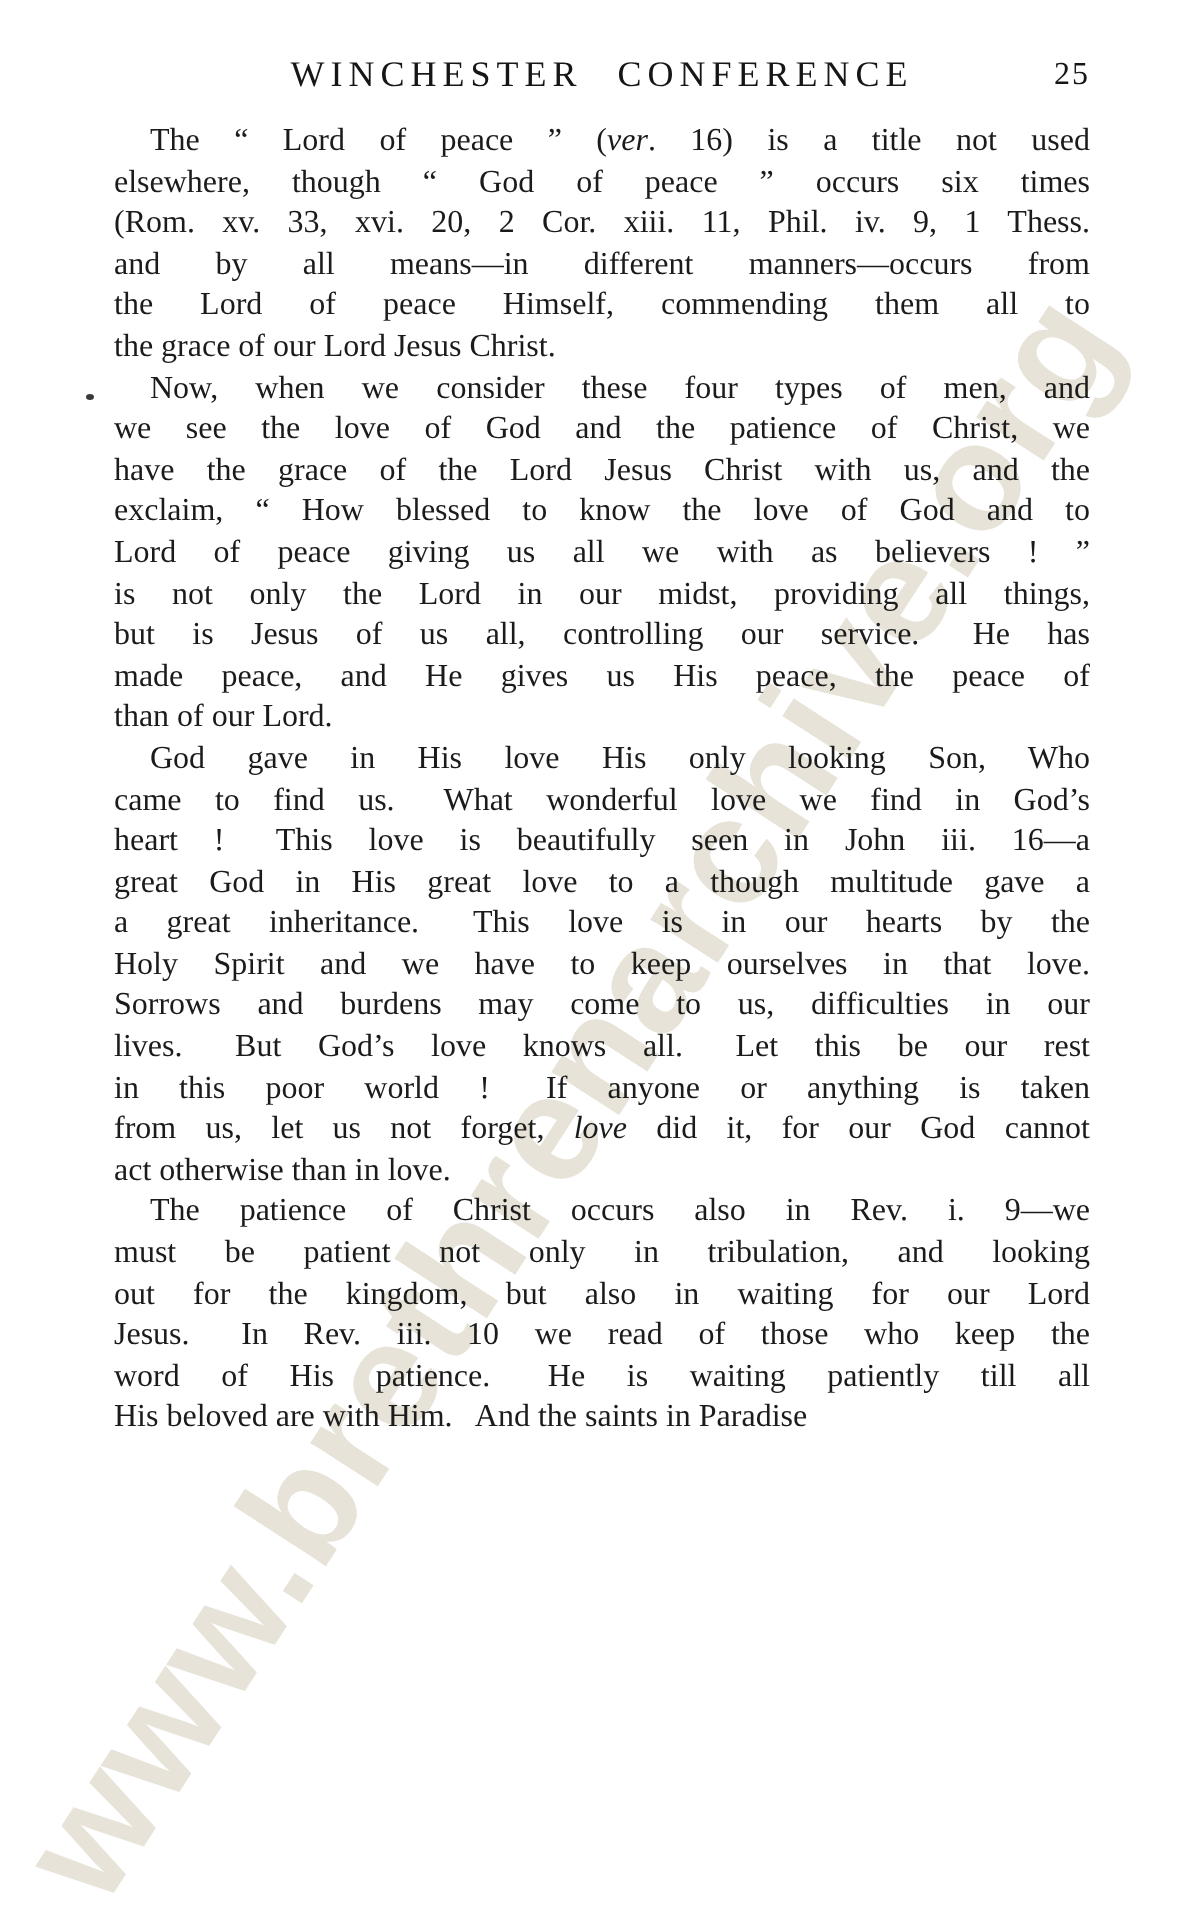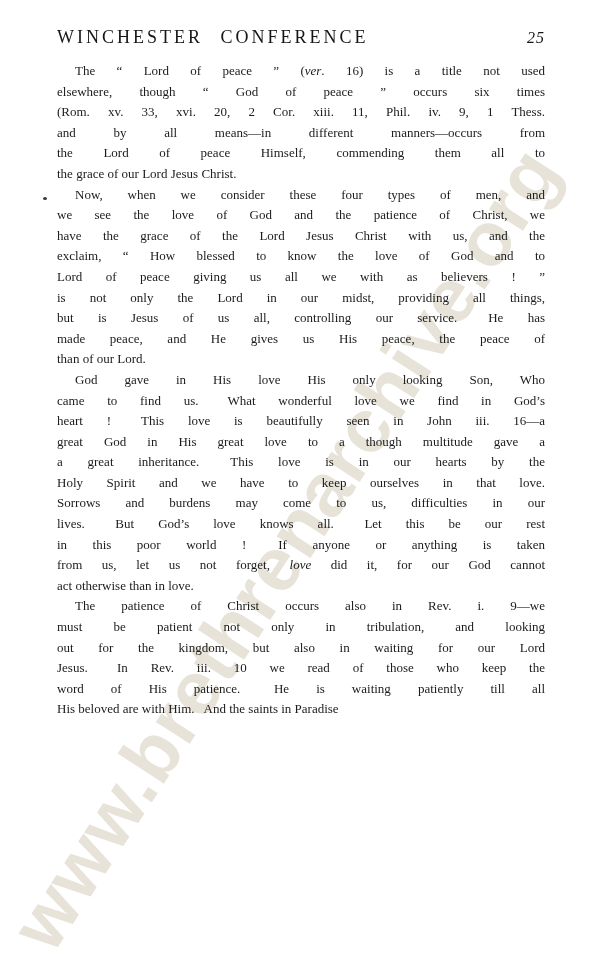--- a/index.html
+++ b/index.html
@@ -35,51 +35,51 @@
   .header {
     position: absolute;
     left: 57px;
     top: 27px;
     width: 488px;
     height: 24px;
     z-index: 1;
   }
   .header-title {
     display: block;
+    text-align: center;
     font-size: 18px;
     letter-spacing: 3px;
     word-spacing: 10px;
     color: #161616;
   }
   .page-number {
     position: absolute;
     right: 0;
     top: 2px;
     font-size: 16px;
     letter-spacing: 1px;
     color: #161616;
-    font-style: italic;
   }
   .margin-mark {
     position: absolute;
     left: 43px;
     top: 197px;
     width: 4px;
     height: 3px;
     border-radius: 50%;
     background: #3a3a3a;
     z-index: 1;
   }
   .text-block {
     position: absolute;
     left: 57px;
     top: 61px;
     width: 488px;
     z-index: 1;
-    font-size: 13px;
+    font-size: 16px;
     line-height: 20.6px;
   }
   .para { margin: 0; }
   .line {
     text-align: justify;
     text-align-last: justify;
     white-space: normal;
   }
   .line.first { text-indent: 18px; }
   .line.last {

